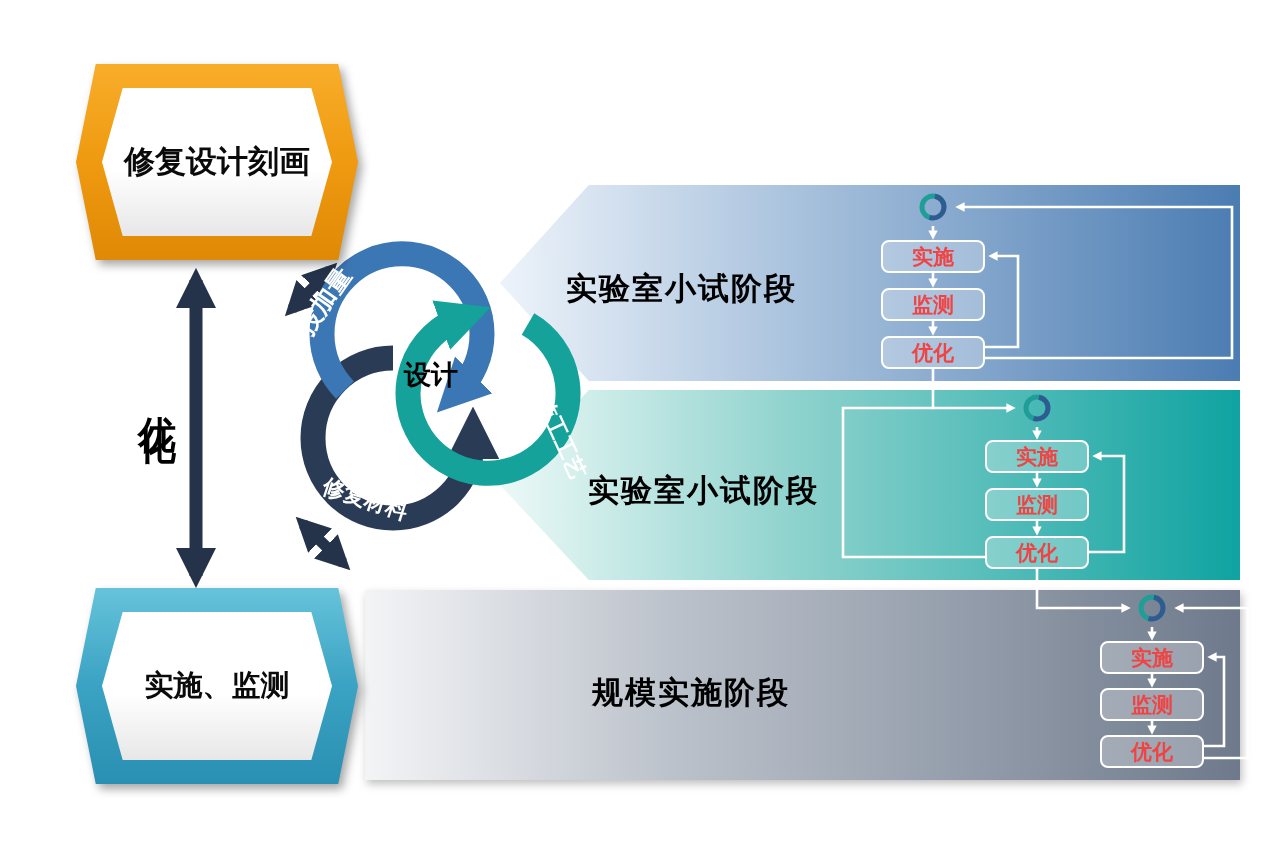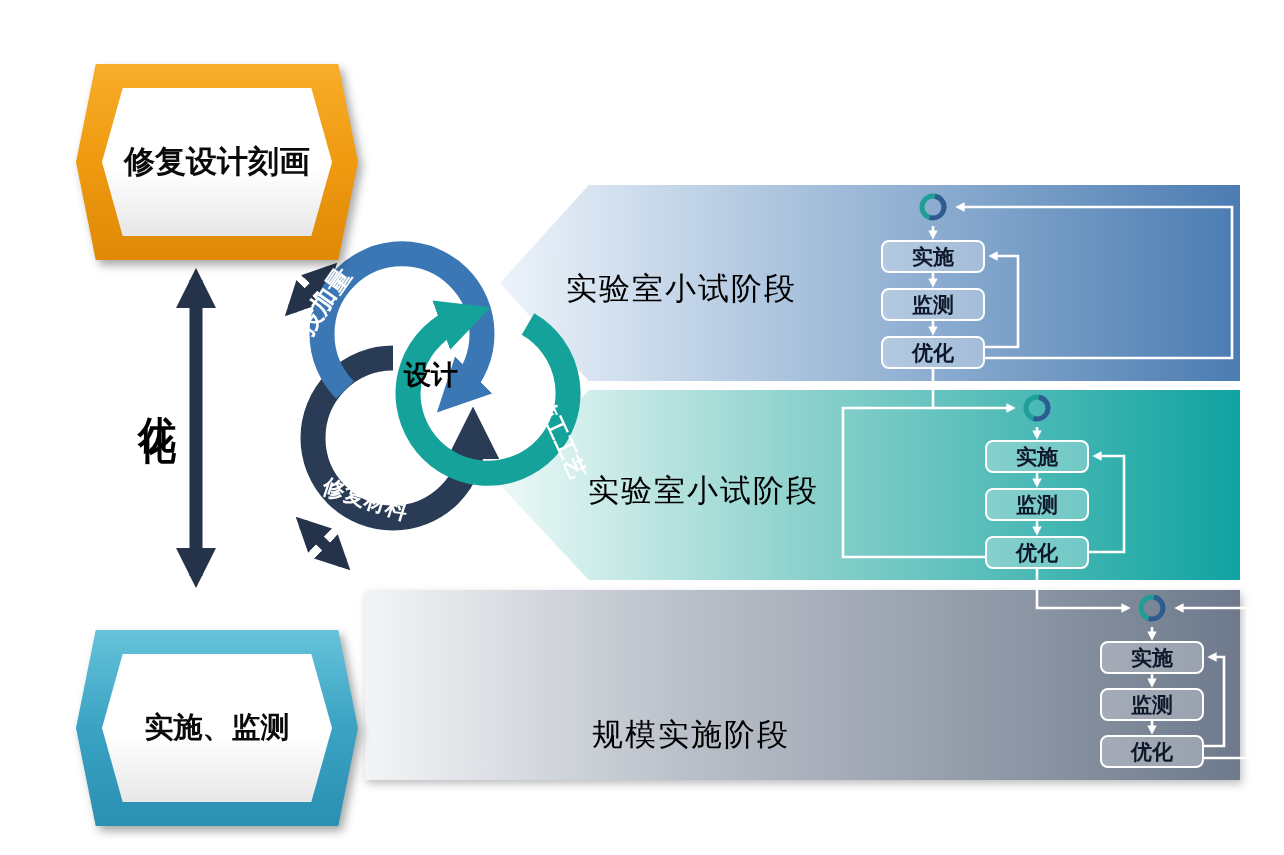--- a/index.html
+++ b/index.html
@@ -10,26 +10,26 @@
   .band { position:absolute; filter:drop-shadow(2px 4px 4px rgba(0,0,0,0.25)); }
   .band1 { left:500px; top:185px; width:740px; height:196px;
            clip-path:polygon(0 50%, 12% 0, 100% 0, 100% 100%, 12% 100%);
            background:linear-gradient(90deg,#edf3fa 0%,#a9c2dd 40%,#4b7cb2 100%); }
   .band2 { left:500px; top:390px; width:740px; height:190px;
            clip-path:polygon(0 50%, 12% 0, 100% 0, 100% 100%, 12% 100%);
            background:linear-gradient(90deg,#ecf9f7 0%,#8ed2cd 40%,#0fa3a1 100%); }
   .band3 { left:365px; top:590px; width:875px; height:190px;
            background:linear-gradient(90deg,#f3f4f6 0%,#bcc2cb 35%,#6e7a8c 100%); }
 
-  .stage-label { position:absolute; font-size:31px; font-weight:normal; color:#000; letter-spacing:2px; }
+  .stage-label { position:absolute; font-size:31px; font-weight:bold; color:#000; letter-spacing:2px; }
 
   .step-box { position:absolute; width:104px; height:33px; box-sizing:border-box;
               border:2px solid #fff; border-radius:8px; background:rgba(255,255,255,0.28);
               display:flex; align-items:center; justify-content:center;
-              font-size:21px; font-weight:600; color:#0f172a; }
+              font-size:21px; font-weight:600; color:#ef4444; }
 
   
   .banner { position:absolute; width:282px; height:196px; filter:drop-shadow(4px 5px 5px rgba(0,0,0,0.35)); }
   .banner .outer { position:absolute; inset:0;
                    clip-path:polygon(7% 0, 93% 0, 100% 50%, 93% 100%, 7% 100%, 0 50%); }
   .banner.orange .outer { background:linear-gradient(180deg,#f8ad2a,#ef9a10 50%,#df8906); }
   .banner.blue   .outer { background:linear-gradient(180deg,#66c3da,#3aa2c3 50%,#2a90b3); }
   .banner .inner { position:absolute; left:26px; right:26px; top:24px; bottom:24px;
                    clip-path:polygon(9% 0, 91% 0, 100% 50%, 91% 100%, 9% 100%, 0 50%);
                    background:linear-gradient(180deg,#ffffff 55%,#e7e7e7);
@@ -133,32 +133,32 @@
     </g>
   </svg>
 
   <div class="banner orange" style="left:76px; top:64px;">
     <div class="outer"></div>
     <div class="inner">
       <span>修复设计刻画</span>
     </div>
   </div>
 
-  <div class="banner blue" style="left:76px; top:588px;margin-top:42px;">
+  <div class="banner blue" style="left:76px; top:588px;">
     <div class="outer"></div>
     <div class="inner">
       <span>实施、监测</span>
     </div>
   </div>
 
   <div class="opt-label">优化</div>
 
   <div class="stage-label" style="left:566px; top:268px;">实验室小试阶段</div>
   <div class="stage-label" style="left:588px; top:470px;">实验室小试阶段</div>
-  <div class="stage-label" style="left:592px; top:672px;margin-top:42px;">规模实施阶段</div>
+  <div class="stage-label" style="left:592px; top:672px;">规模实施阶段</div>
 
   <div class="step-box" style="left:881px; top:240px;">实施</div>
   <div class="step-box" style="left:881px; top:288px;">监测</div>
   <div class="step-box" style="left:881px; top:336px;">优化</div>
 
   <div class="step-box" style="left:985px; top:440px;">实施</div>
   <div class="step-box" style="left:985px; top:488px;">监测</div>
   <div class="step-box" style="left:985px; top:536px;">优化</div>
 
   <div class="step-box" style="left:1100px; top:641px;">实施</div>

